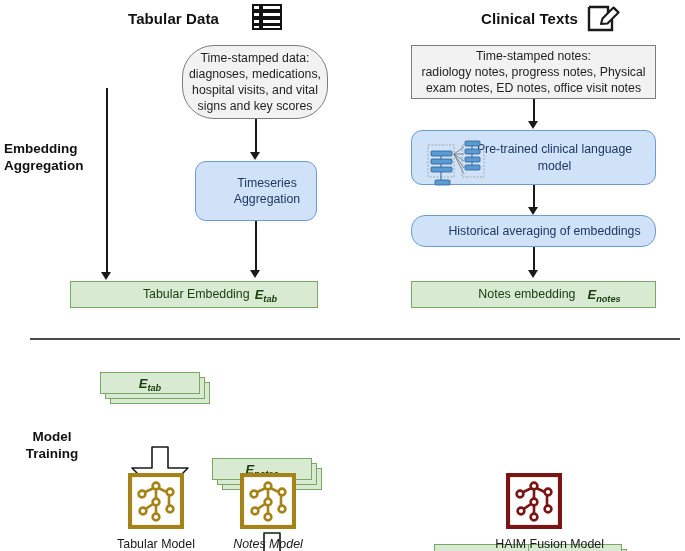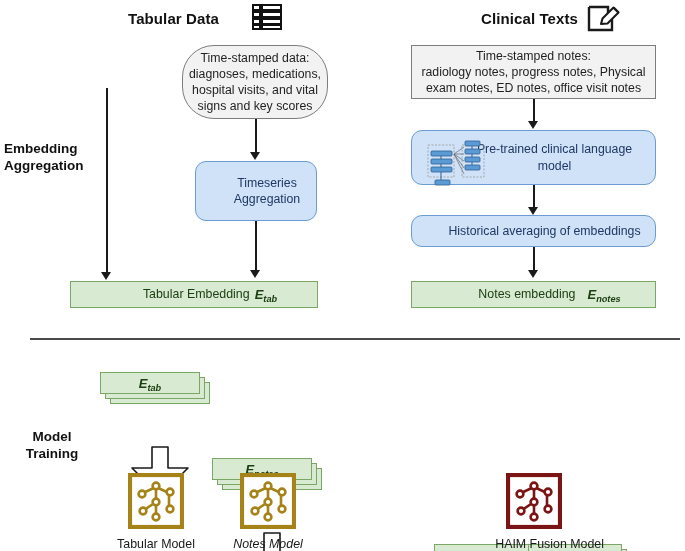--- a/index.html
+++ b/index.html
@@ -248,21 +248,21 @@
         </g>
       </svg>
     </span>
     <span style="white-space:pre-line; display:block; width:100%; padding-left:48px;">Pre-trained clinical language
 model</span>
   </div>
 
   <div class="abs vline" style="left:533px; top:185px; height:25px;"></div>
   <div class="abs arrowhead" style="left:528px; top:207px;"></div>
 
-  <div class="abs box box-blue" style="left:411px; top:215px; width:245px; height:32px;">Historical averaging of embeddings</div>
+  <div class="abs box box-blue" style="left:411px; top:215px; width:245px; height:32px;border-radius:14px;">Historical averaging of embeddings</div>
 
   <div class="abs vline" style="left:533px; top:247px; height:27px;"></div>
   <div class="abs arrowhead" style="left:528px; top:270px;"></div>
 
   <div class="abs box box-green" style="left:411px; top:281px; width:245px; height:27px;">
     <span class="embed-label">Notes embedding</span>
     <span class="mathE" style="margin-left:12px;">
       <span>E</span><sub>notes</sub>
     </span>
   </div>

